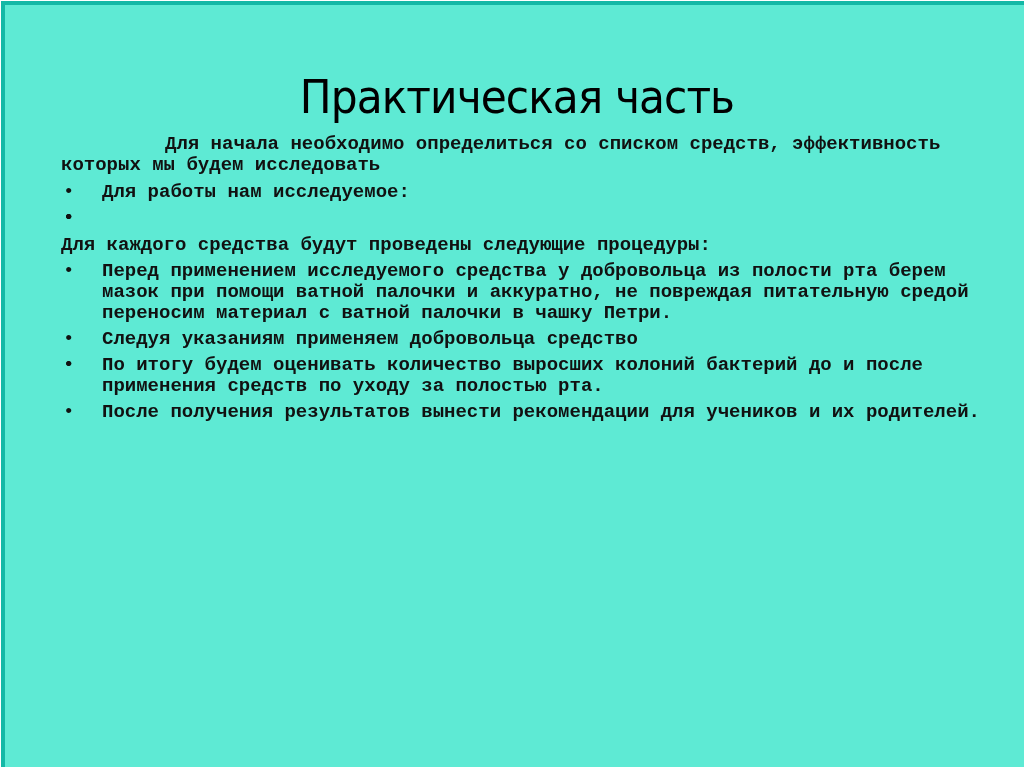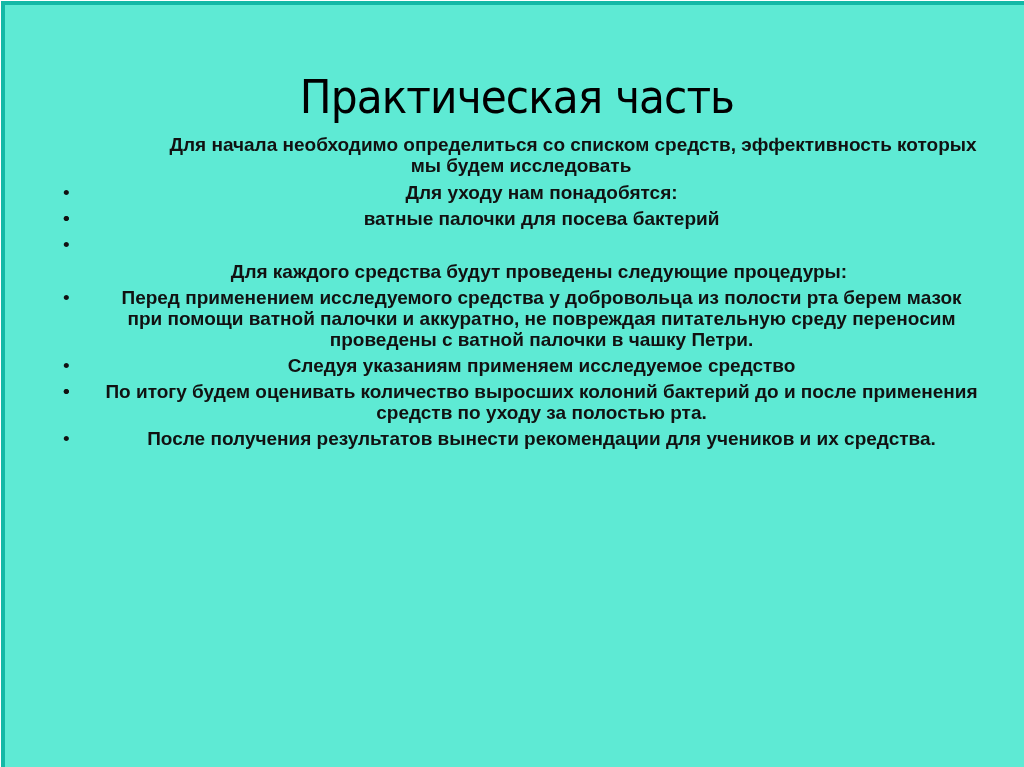--- a/index.html
+++ b/index.html
@@ -12,22 +12,22 @@
       background: #5eead4; border: 4px solid #14b8a6;
     }
     .title {
       position: absolute; top: 62px; left: 0; width: 1024px; text-align: center;
       font-family: "DejaVu Sans", sans-serif; font-weight: normal;
       font-size: 46px; color: #000; letter-spacing: -1px; line-height: 60px;
       transform: scaleX(0.92);
     }
     .body {
       position: absolute; left: 56px; top: 129px; width: 920px;
-      font-family: Liberation Sans, sans-serif; font-weight: bold;
-      font-size: 19px; color: #111; line-height: 21px; text-align: center;
+      font-family: Liberation Mono, monospace; font-weight: bold;
+      font-size: 19px; color: #111; line-height: 21px;
     }
     .intro { text-indent: 104px; margin: 0 0 6px 0; }
     .para { margin: 0; }
     ul.bullets { list-style: none; margin: 0; padding: 0; }
     ul.bullets li {
       position: relative; padding-left: 41px; margin-bottom: 5px;
     }
     ul.bullets li .dot {
       position: absolute; left: 2px; top: 0; font-weight: normal;
     }
@@ -36,31 +36,31 @@
 </head>
 <body>
 
 <div class="slide">
   <div class="title">Практическая часть</div>
 
   <div class="body">
     <p class="intro">Для начала необходимо определиться со списком средств, эффективность которых мы будем исследовать</p>
 
     <ul class="bullets">
-      <li><span class="dot">•</span><span>Для уходу нам понадобятся:</span></li>
+      <li><span class="dot">•</span><span>Для работы нам исследуемое:</span></li>
       <li><span class="dot">•</span></li>
-      <li><span class="dot">•</span><span>ватные палочки для посева бактерий</span></li>
+      <li><span class="dot">•</span></li>
       <li><span class="dot">•</span></li>
     </ul>
 
     <div class="gap"></div>
 
-    <p class="para" style="margin-bottom:5px;margin-left:36px;">Для каждого средства будут проведены следующие процедуры:</p>
+    <p class="para" style="margin-bottom:5px;">Для каждого средства будут проведены следующие процедуры:</p>
 
     <ul class="bullets">
-      <li><span class="dot">•</span><span>Перед применением исследуемого средства у добровольца из полости рта берем мазок при помощи ватной палочки и аккуратно, не повреждая питательную среду переносим проведены с ватной палочки в чашку Петри.</span></li>
-      <li><span class="dot">•</span><span>Следуя указаниям применяем исследуемое средство</span></li>
+      <li><span class="dot">•</span><span>Перед применением исследуемого средства у добровольца из полости рта берем мазок при помощи ватной палочки и аккуратно, не повреждая питательную средой переносим материал с ватной палочки в чашку Петри.</span></li>
+      <li><span class="dot">•</span><span>Следуя указаниям применяем добровольца средство</span></li>
       <li><span class="dot">•</span></li>
       <li><span class="dot">•</span><span>По итогу будем оценивать количество выросших колоний бактерий до и после применения средств по уходу за полостью рта.</span></li>
-      <li><span class="dot">•</span><span>После получения результатов вынести рекомендации для учеников и их средства.</span></li>
+      <li><span class="dot">•</span><span>После получения результатов вынести рекомендации для учеников и их родителей.</span></li>
     </ul>
   </div>
 </div>
 
 </body></html>

